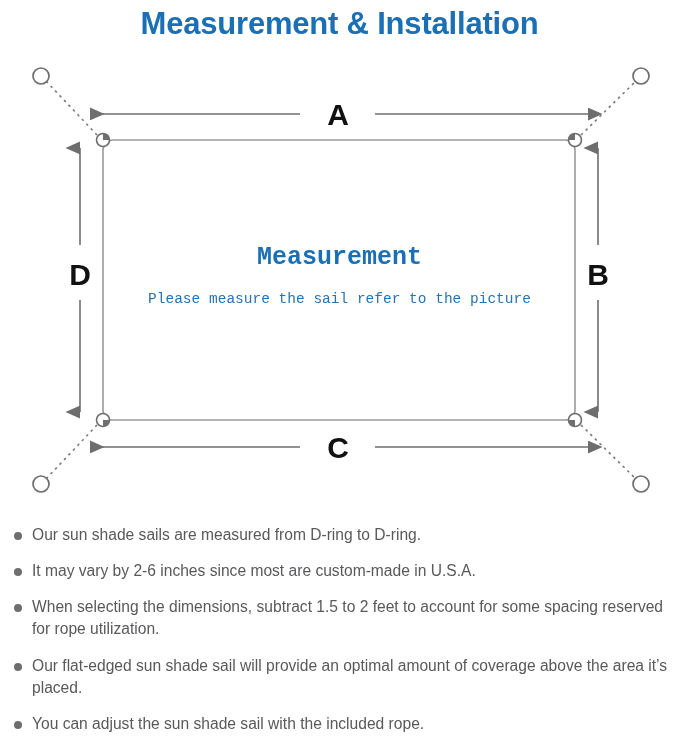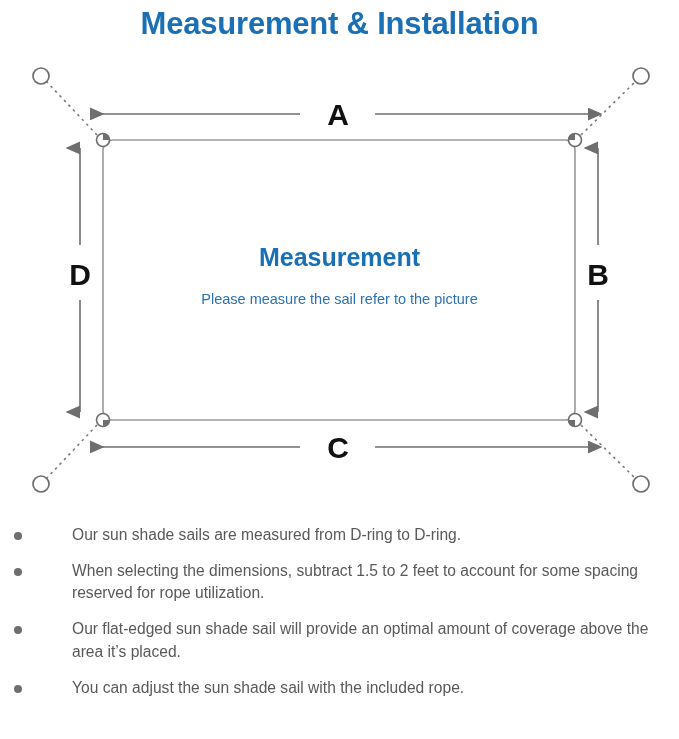--- a/index.html
+++ b/index.html
@@ -45,20 +45,21 @@
   .diagram svg {
     display: block;
   }
   .center-label {
     position: absolute;
     left: 0;
     top: 189px;
     width: 679px;
     text-align: center;
     pointer-events: none;
+    font-family: Liberation Mono, monospace;
   }
   .center-label .main {
     font-size: 25px;
     font-weight: bold;
     color: #1a6fb5;
     line-height: 1.1;
   }
   .center-label .sub {
     font-size: 14.5px;
     color: #2a72b0;
@@ -69,21 +70,20 @@
   .bullets {
     position: absolute;
     left: 8px;
     top: 524px;
     width: 668px;
   }
   .bullet-row {
     display: flex;
     align-items: flex-start;
     margin-bottom: 14px;
-    gap: 40px;
   }
   .bullet-dot {
     flex: 0 0 auto;
     width: 8px;
     height: 8px;
     border-radius: 50%;
     background: #6e6e6e;
     margin: 8px 10px 0 6px;
   }
   .bullet-text {
@@ -179,20 +179,24 @@
     </div>
   </div>
 
   <div class="bullets">
     <div class="bullet-row">
       <span class="bullet-dot"></span>
       <span class="bullet-text">Our sun shade sails are measured from D-ring to D-ring.</span>
     </div>
     <div class="bullet-row">
       <span class="bullet-dot"></span>
+      <span class="bullet-text">It may vary by 2-6 inches since most are custom-made in U.S.A.</span>
+    </div>
+    <div class="bullet-row">
+      <span class="bullet-dot"></span>
       <span class="bullet-text">When selecting the dimensions, subtract 1.5 to 2 feet to account for some spacing reserved for rope utilization.</span>
     </div>
     <div class="bullet-row">
       <span class="bullet-dot"></span>
       <span class="bullet-text">Our flat-edged sun shade sail will provide an optimal amount of coverage above the area it’s placed.</span>
     </div>
     <div class="bullet-row">
       <span class="bullet-dot"></span>
       <span class="bullet-text">You can adjust the sun shade sail with the included rope.</span>
     </div>

